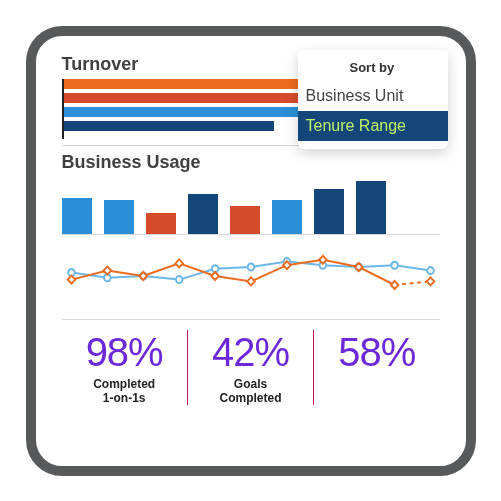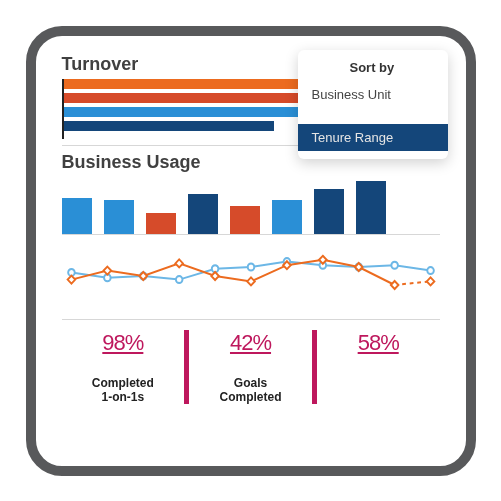--- a/index.html
+++ b/index.html
@@ -63,35 +63,34 @@
   .stats {
     display: flex;
     margin-top: 10px;
   }
   .stat {
     flex: 1;
     text-align: center;
     padding: 0 6px;
   }
   .stat + .stat {
-    border-left: 5px solid #be185d;
+    border-left: 1px solid #be185d;
   }
   .stat-value {
-    font-size: 22px;
+    font-size: 40px;
     font-weight: 400;
-    color: #be185d;
+    color: #6d28d9;
     letter-spacing: -1px;
-    text-decoration: underline;
   }
   .stat-label {
     font-size: 12px;
     font-weight: 700;
     color: #222;
     line-height: 1.2;
-    margin-top: 20px;
+    margin-top: 2px;
     white-space: pre-line;
   }
   
   .sort-popover {
     position: absolute;
     top: 14px;
     right: 18px;
     width: 150px;
     background: #fff;
     border-radius: 6px;
@@ -100,29 +99,28 @@
     z-index: 10;
   }
   .sort-title {
     font-size: 13px;
     font-weight: 700;
     color: #333;
     padding: 0 14px 6px 14px;
     margin-left: 38px;
   }
   .sort-item {
-    font-size: 13px;
+    font-size: 16px;
     color: #444;
-    padding: 6px 14px;
+    padding: 6px 8px;
     cursor: pointer;
   }
   .sort-item.selected {
     background: #14467a;
-    color: #e5e5e5;
-    margin-top: 16px;
+    color: #bef264;
   }
 </style>
 </head>
 <body>
 
 <div class="device">
 
   
   <div class="sort-popover">
     <div class="sort-title">Sort by</div>

